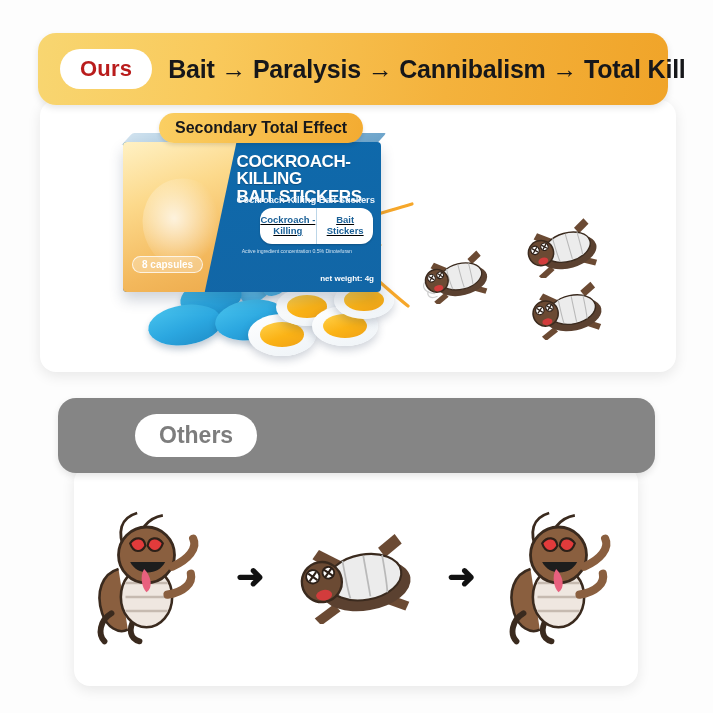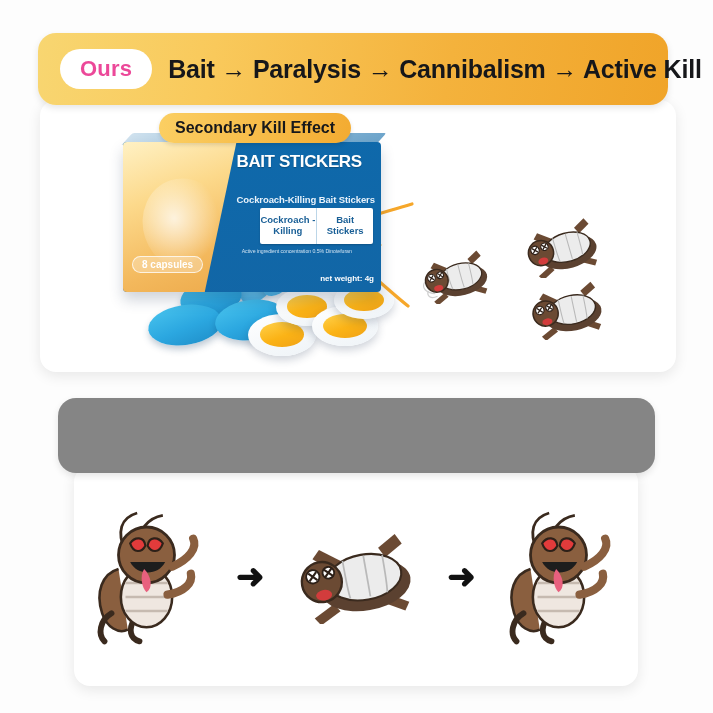--- a/index.html
+++ b/index.html
@@ -16,21 +16,21 @@
   .ours-header{
     position:absolute;left:38px;top:33px;width:630px;height:72px;
     border-radius:18px;
     background:linear-gradient(100deg,#f8d671 0%,#f9c95b 28%,#f4b23c 65%,#f0a429 100%);
     box-shadow:0 3px 7px rgba(0,0,0,.10);
     display:flex;align-items:center;
     z-index:3;
   }
   .pill-ours{
     margin-left:22px;background:#fff;border-radius:999px;
-    padding:7px 20px;font-size:22px;font-weight:bold;color:#ec4899;
+    padding:7px 20px;font-size:22px;font-weight:bold;color:#b91c1c;
     letter-spacing:.2px;
   }
   .ours-flow{
     margin-left:16px;font-size:25px;font-weight:bold;color:#16171a;
     letter-spacing:-.2px;white-space:nowrap;
   }
 
   .card-top{
     position:absolute;left:40px;top:100px;width:636px;height:272px;
     background:#fff;border-radius:16px;
@@ -75,22 +75,23 @@
     color:#fff;font-size:17px;font-weight:bold;line-height:1.02;
     letter-spacing:-.4px;text-align:left;
     text-shadow:0 1px 1px rgba(0,0,0,.25);
   }
   .box-sub{
     position:absolute;left:44%;top:52px;width:56%;
     color:#e8f2fb;font-size:9.5px;font-weight:bold;letter-spacing:-.1px;
   }
   .box-tiles{
     position:absolute;left:53%;top:66px;width:44%;height:36px;
-    background:#fff;border-radius:2px;display:flex;
+    background:#fff;border-radius:12px;display:flex;
     box-shadow:0 1px 2px rgba(0,0,0,.2);
+    text-decoration:underline;
   }
   .box-tile{
     flex:1;display:flex;align-items:center;justify-content:center;
     color:#195f96;font-size:9.5px;font-weight:bold;text-align:center;line-height:1.12;
   }
   .box-tile+.box-tile{border-left:1px solid #bcd6e8;}
   .box-fine{
     position:absolute;left:46%;top:106px;width:53%;
     color:#cfe2f2;font-size:5.2px;letter-spacing:-.05px;white-space:nowrap;
   }
@@ -153,38 +154,39 @@
   }
   .arrow-glyph{font-size:34px;font-weight:bold;color:#111;line-height:1;}
 </style>
 </head>
 <body>
 
 <div class="stage">
 
   <div class="ours-header">
     <div class="pill-ours">Ours</div>
-    <div class="ours-flow">Bait → Paralysis → Cannibalism → Active Kill</div>
+    <div class="ours-flow">Bait → Paralysis → Cannibalism → Total Kill</div>
   </div>
 
   <div class="card-top">
 
-    <div class="badge-secondary">Secondary Kill Effect</div>
+    <div class="badge-secondary">Secondary Total Effect</div>
 
     <svg class="trails" viewBox="0 0 636 272">
       <path d="M250 140 C 300 126, 330 116, 372 104" fill="none" stroke="#f6a72a" stroke-width="3.2" stroke-linecap="round"></path>
       <path d="M250 142 C 310 146, 330 176, 368 206" fill="none" stroke="#f6a72a" stroke-width="3.2" stroke-linecap="round"></path>
       <path d="M252 140 C 290 140, 312 142, 340 145" fill="none" stroke="#f6a72a" stroke-width="3" stroke-linecap="round"></path>
     </svg>
 
     <div class="prodbox">
       <div class="box-top"></div>
       <div class="box-face">
         <div class="box-left"></div>
         <div class="box-title">
+          <div>COCKROACH-KILLING</div>
           <div>BAIT STICKERS</div>
         </div>
         <div class="box-sub">Cockroach-Killing Bait Stickers</div>
         <div class="box-tiles">
           <div class="box-tile">Cockroach -Killing</div>
           <div class="box-tile">Bait Stickers</div>
         </div>
         <div class="box-fine">Active ingredient concentration 0.5% Dinotefuran</div>
         <div class="box-caps">8 capsules</div>
         <div class="box-netwt">net weight: 4g</div>
@@ -262,20 +264,21 @@
         <path d="M15 28 l6 6 M21 28 l-6 6" stroke="#2d2018" stroke-width="1.6"></path>
         <circle cx="30" cy="30" r="4.4" fill="#fff" stroke="#2d2018" stroke-width="1.4"></circle>
         <path d="M27 27 l6 6 M33 27 l-6 6" stroke="#2d2018" stroke-width="1.6"></path>
         <ellipse cx="24" cy="46" rx="6" ry="4" fill="#d23c3c"></ellipse>
       </g>
     </svg>
 
   </div>
 
   <div class="others-header">
+    <div class="pill-others">Others</div>
   </div>
 
   <div class="card-bottom">
 
     <svg style="width:130px;height:140px;" viewBox="0 0 110 120">
       <path d="M34 40 C26 22,30 10,44 6" stroke="#3a2a1e" stroke-width="2.4" fill="none"></path>
       <path d="M44 38 C44 20,54 10,66 8" stroke="#3a2a1e" stroke-width="2.4" fill="none"></path>
       <path d="M28 54 C14 58,8 74,14 92 C18 104,28 110,36 106" fill="#8a5f3f" stroke="#3a2a1e" stroke-width="2.2"></path>
       <path d="M22 92 C12 98,10 110,16 116" stroke="#3a2a1e" stroke-width="5" fill="none" stroke-linecap="round"></path>
       <path d="M42 96 C36 106,38 114,46 116" stroke="#3a2a1e" stroke-width="5" fill="none" stroke-linecap="round"></path>

